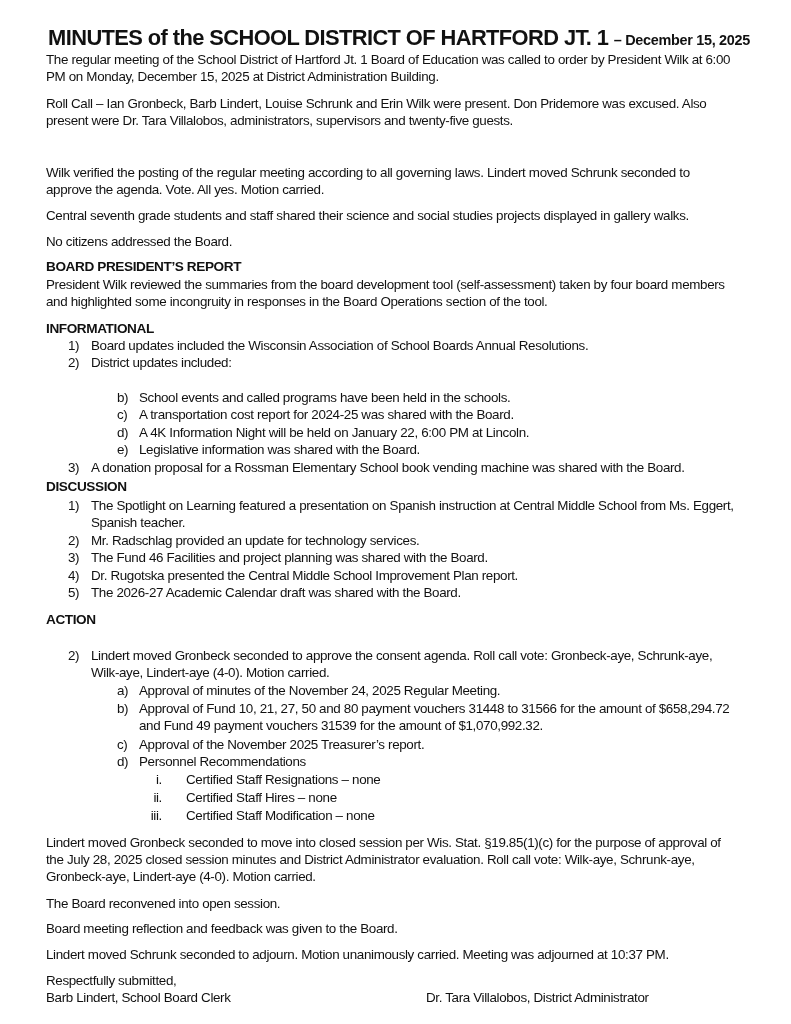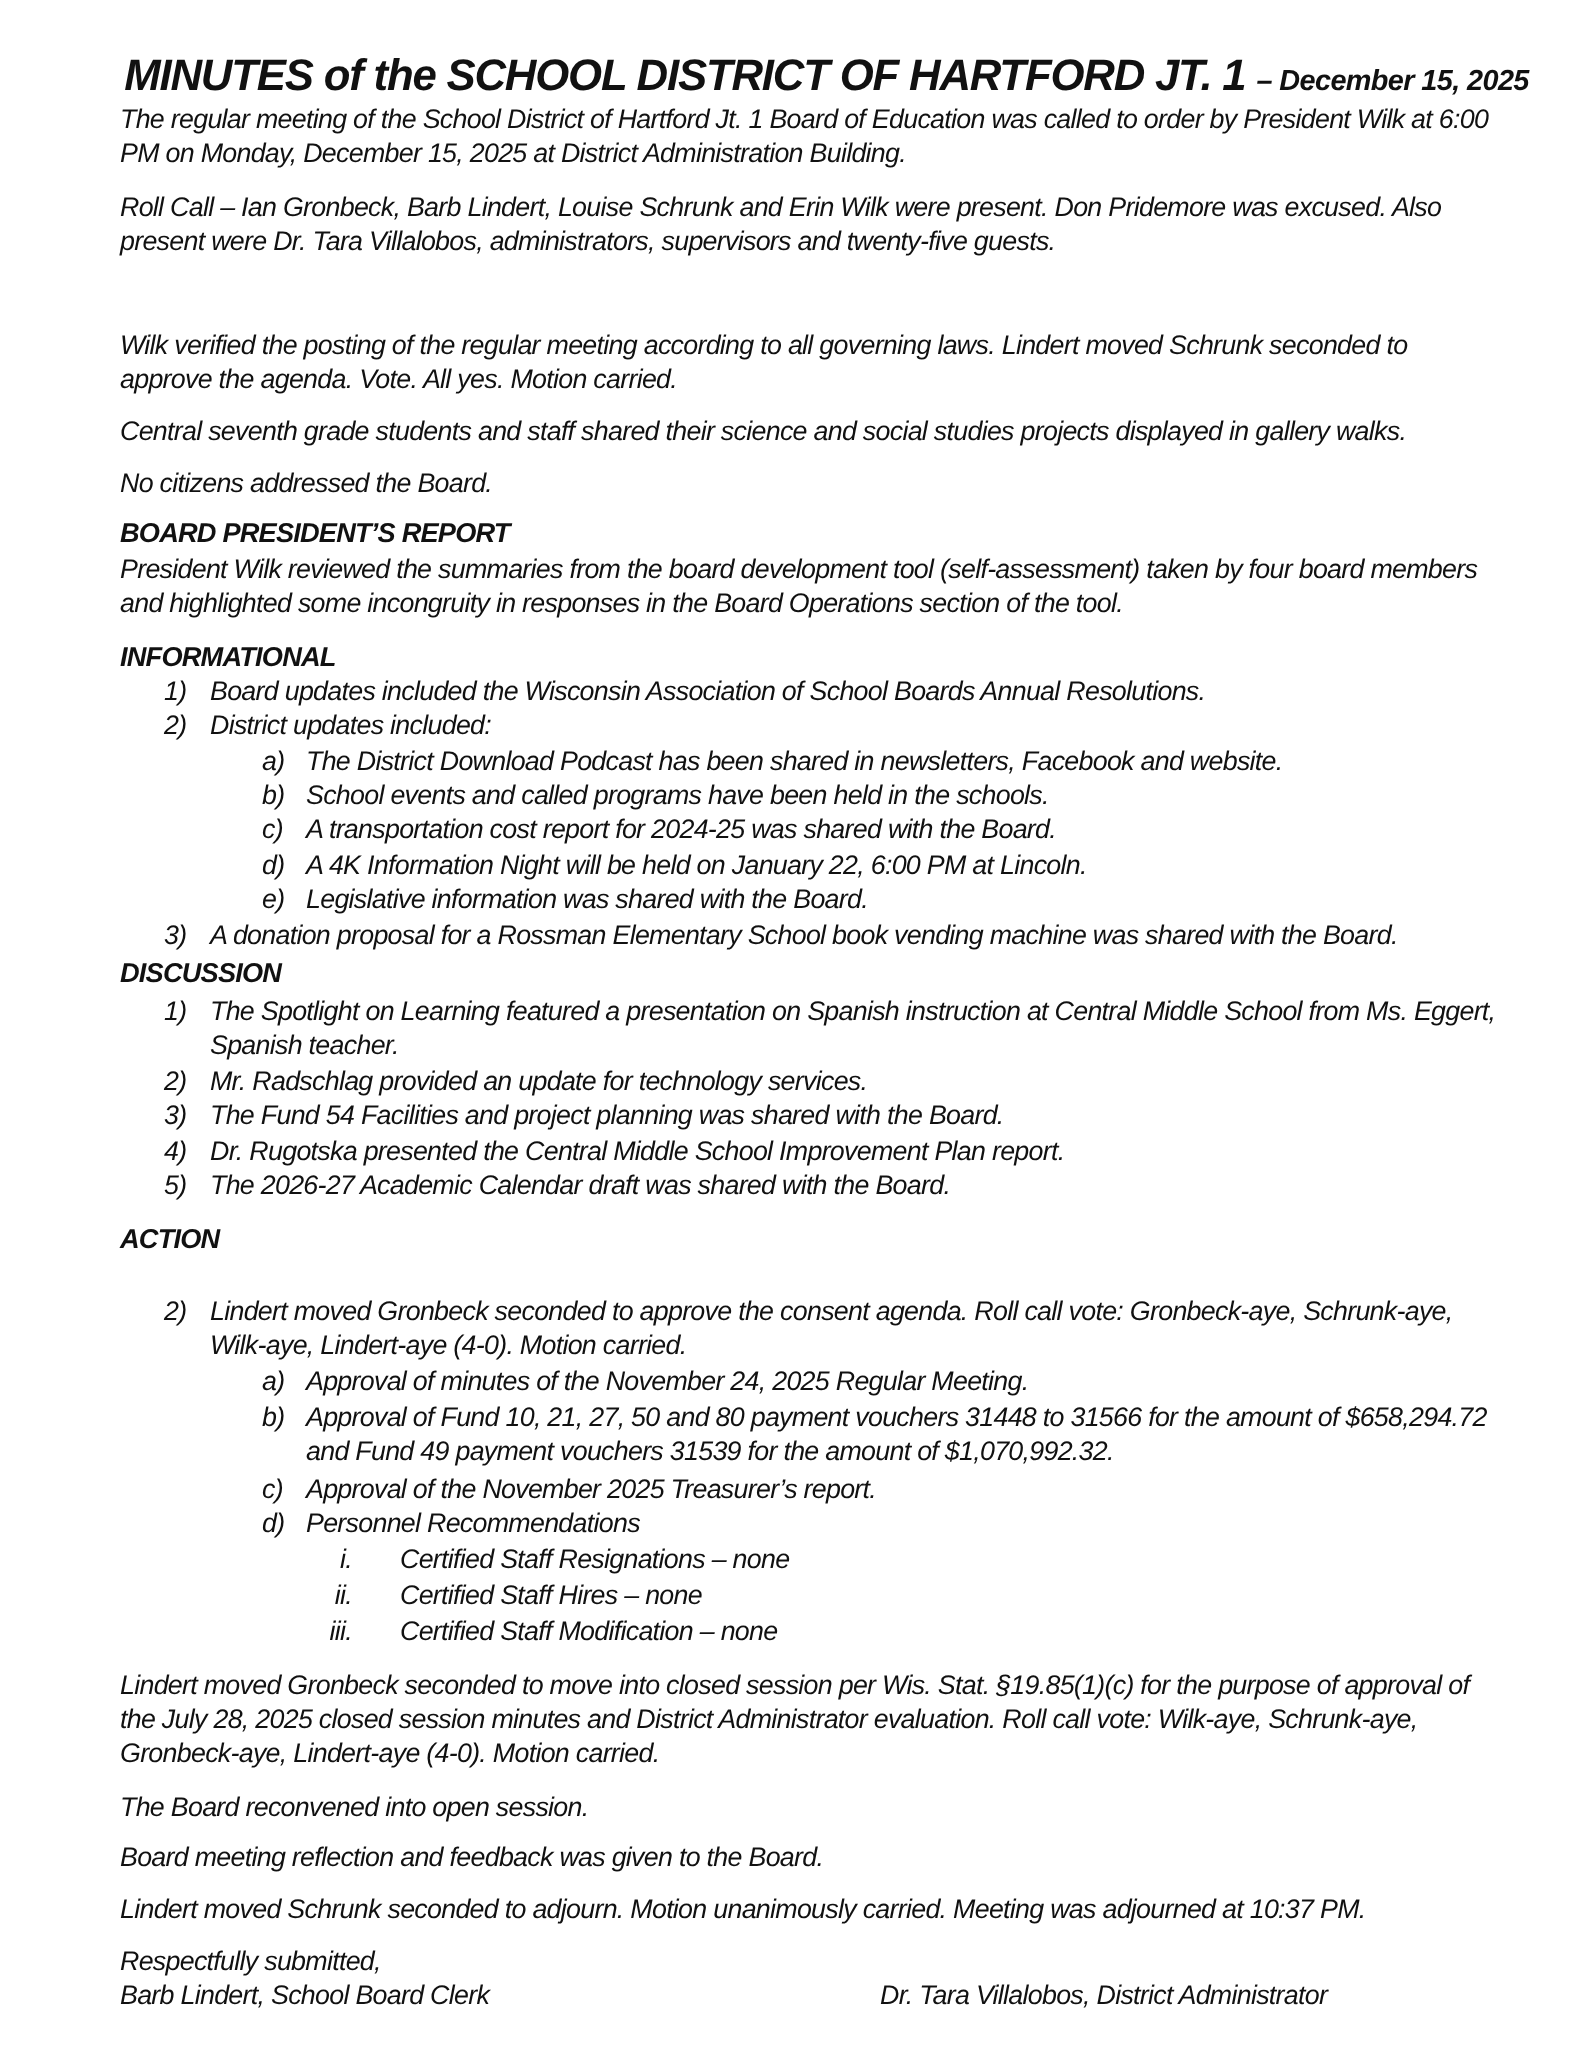--- a/index.html
+++ b/index.html
@@ -1,18 +1,18 @@
 <!DOCTYPE html>
 <html><head>
 <meta charset="utf-8">
 <style>
   html, body { margin: 0; padding: 0; background: #ffffff; }
   body { width: 791px; height: 1024px; position: relative; overflow: hidden;
          font-family: "Liberation Sans", sans-serif; color: #111111; }
-  .page { position: absolute; left: 14px; top: 0; width: 672px; height: 1024px; font-style: italic; }
+  .page { position: absolute; left: 0; top: 0; width: 672px; height: 1024px; }
   .ln { position: absolute; left: 46px; font-size: 13.4px; line-height: 17px;
         white-space: nowrap; letter-spacing: -0.35px; transform-origin: left top; }
   .title { position: absolute; left: 46px; top: 25px; font-weight: bold; font-size: 22px;
            letter-spacing: -0.6px; white-space: nowrap; line-height: 26px; }
   .title .date { font-size: 14.5px; letter-spacing: -0.3px; }
   .head { position: absolute; left: 46px; font-weight: bold; font-size: 13.6px;
           letter-spacing: -0.4px; white-space: nowrap; line-height: 17px; }
   .l1 { left: 68px; }
   .l1 .num { display: inline-block; width: 23px; }
   .l1c { left: 91px; }
@@ -50,23 +50,20 @@
   <div class="ln" style="top:276px">President Wilk reviewed the summaries from the board development tool (self-assessment) taken by four board members</div>
   <div class="ln" style="top:293px">and highlighted some incongruity in responses in the Board Operations section of the tool.</div>
 
   <div class="head" style="top:320px">INFORMATIONAL</div>
   <div class="ln l1" style="top:337px">
     <span class="num">1)</span><span>Board updates included the Wisconsin Association of School Boards Annual Resolutions.</span>
   </div>
   <div class="ln l1" style="top:354px">
     <span class="num">2)</span><span>District updates included:</span>
   </div>
-  <div class="ln l2" style="top:372px">
-    <span class="num">a)</span><span>The District Download Podcast has been shared in newsletters, Facebook and website.</span>
-  </div>
   <div class="ln l2" style="top:389px">
     <span class="num">b)</span><span>School events and called programs have been held in the schools.</span>
   </div>
   <div class="ln l2" style="top:406px">
     <span class="num">c)</span><span>A transportation cost report for 2024-25 was shared with the Board.</span>
   </div>
   <div class="ln l2" style="top:424px">
     <span class="num">d)</span><span>A 4K Information Night will be held on January 22, 6:00 PM at Lincoln.</span>
   </div>
   <div class="ln l2" style="top:441px">
@@ -78,21 +75,21 @@
 
   <div class="head" style="top:478px">DISCUSSION</div>
   <div class="ln l1" style="top:497px">
     <span class="num">1)</span><span>The Spotlight on Learning featured a presentation on Spanish instruction at Central Middle School from Ms. Eggert,</span>
   </div>
   <div class="ln l1c" style="top:514px">Spanish teacher.</div>
   <div class="ln l1" style="top:532px">
     <span class="num">2)</span><span>Mr. Radschlag provided an update for technology services.</span>
   </div>
   <div class="ln l1" style="top:549px">
-    <span class="num">3)</span><span>The Fund 54 Facilities and project planning was shared with the Board.</span>
+    <span class="num">3)</span><span>The Fund 46 Facilities and project planning was shared with the Board.</span>
   </div>
   <div class="ln l1" style="top:567px">
     <span class="num">4)</span><span>Dr. Rugotska presented the Central Middle School Improvement Plan report.</span>
   </div>
   <div class="ln l1" style="top:584px">
     <span class="num">5)</span><span>The 2026-27 Academic Calendar draft was shared with the Board.</span>
   </div>
 
   <div class="head" style="top:611px">ACTION</div>
   <div class="ln l1" style="top:647px">

